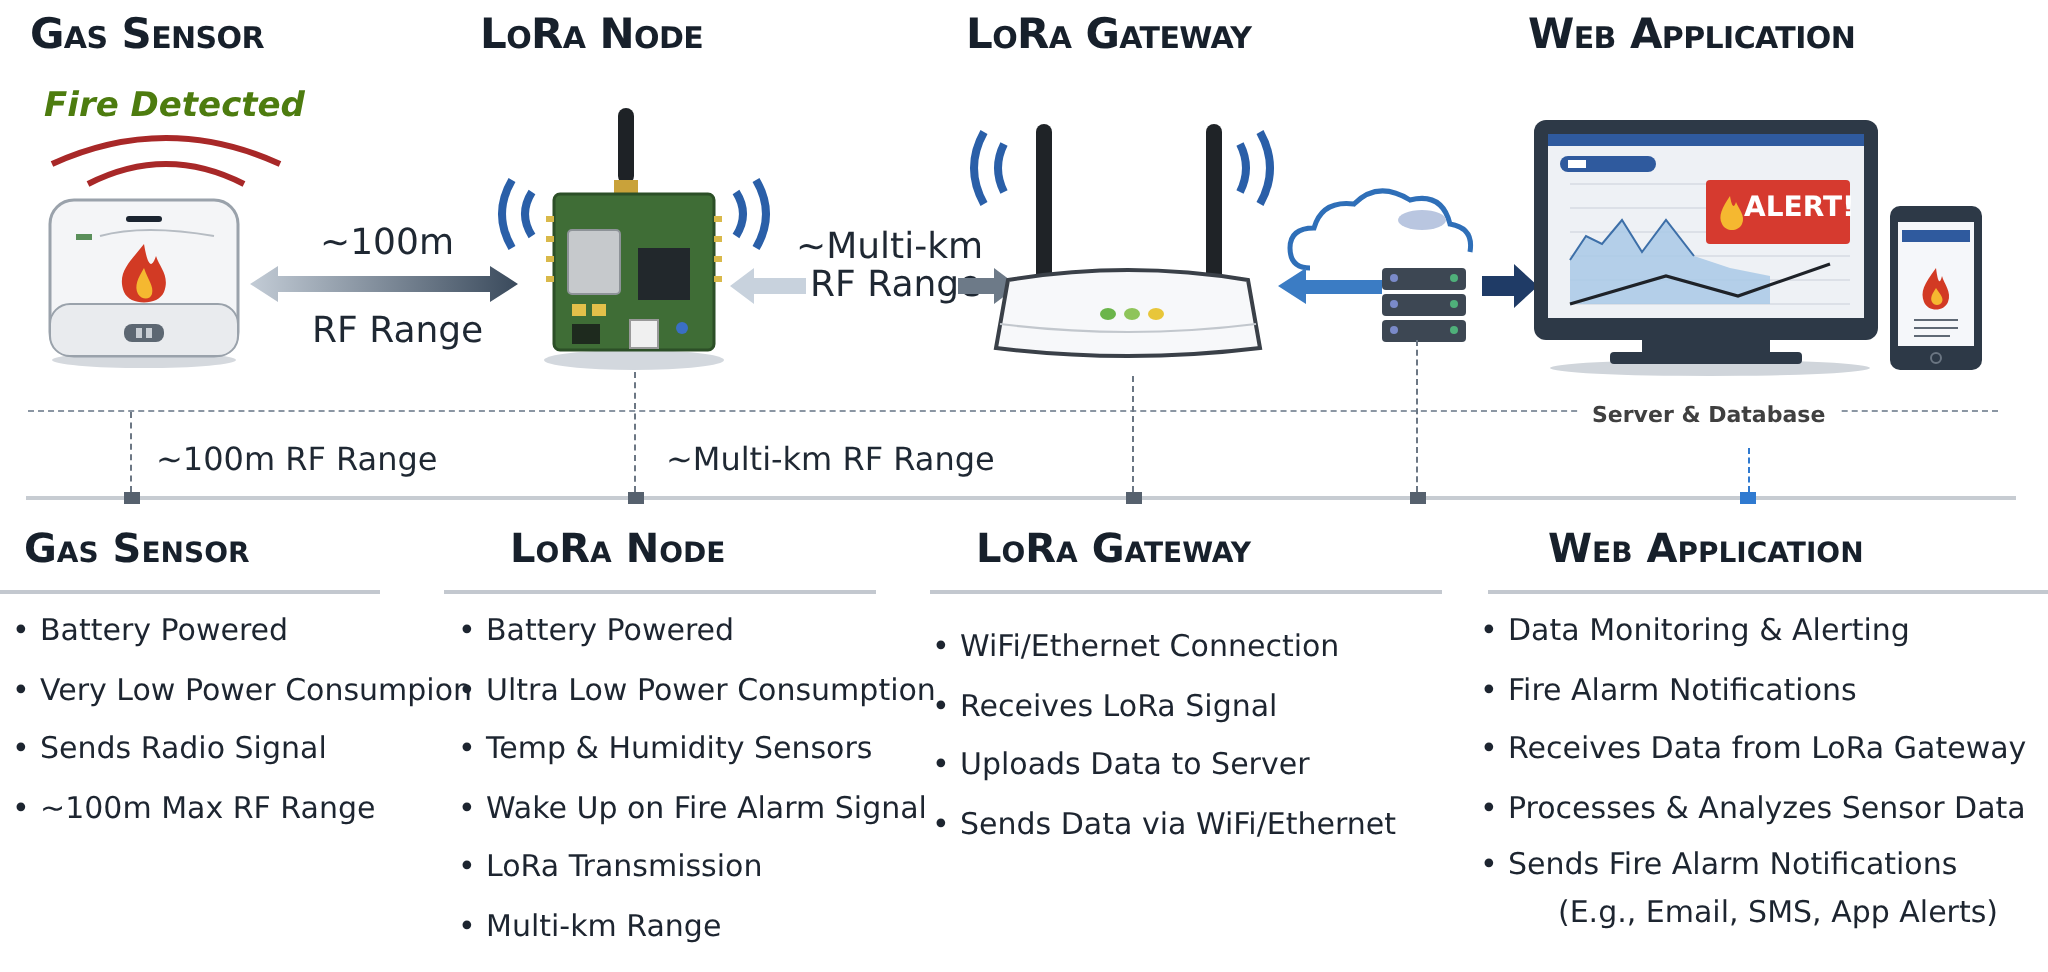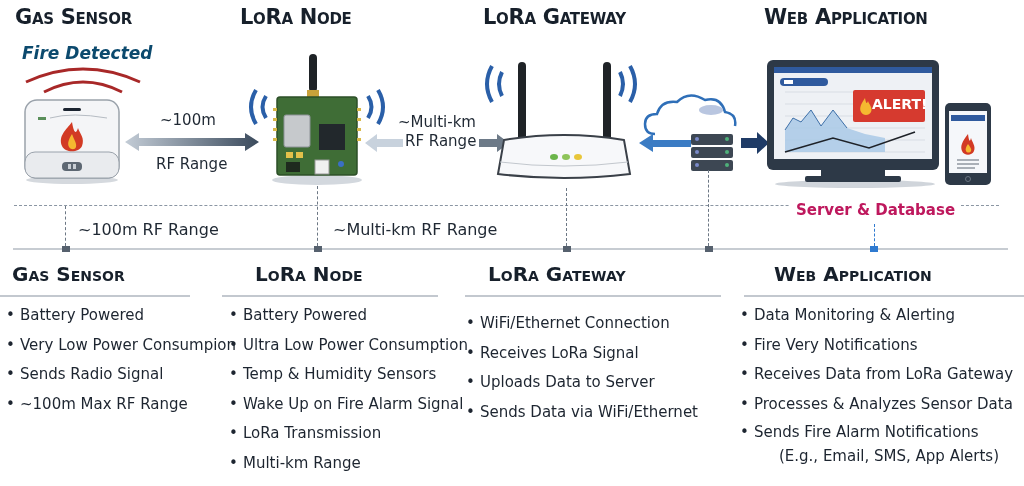--- a/index.html
+++ b/index.html
@@ -1,20 +1,20 @@
 <!DOCTYPE html>
 <html><head>
 <meta charset="utf-8">
 <style>
   html,body{margin:0;padding:0;background:#fff;}
   body{width:1024px;height:486px;position:relative;overflow:hidden;font-family:"DejaVu Sans","Liberation Sans",sans-serif;color:#1b2430;}
   .abs{position:absolute;}
   .title{font-weight:bold;font-size:21px;letter-spacing:-0.3px;color:#17202b;white-space:nowrap;font-variant:small-caps;}
-  .fire-label{font-style:italic;font-weight:bold;color:#0c4a6e;font-size:17px;}
-  .lbl{font-size:15px;color:#1f2833;white-space:nowrap;}
+  .fire-label{font-style:italic;font-weight:bold;color:#4d7c0f;font-size:17px;}
+  .lbl{font-size:18px;color:#1f2833;white-space:nowrap;}
   .dash-h{border-top:1.5px dashed #8b96a3;height:0;}
   .dash-v{border-left:1.5px dashed #6c7784;width:0;}
   .solid-h{height:2px;background:#c7ccd2;}
   .marker{width:8px;height:6px;background:#56616e;}
   .marker.blue{background:#2f7ad0;}
   .divider{height:2px;background:#c3c8cf;}
   ul.feat{list-style:none;margin:0;padding:0;}
   ul.feat li{font-size:15px;line-height:29.6px;white-space:nowrap;color:#1d2530;}
   ul.feat li .b{display:inline-block;width:14px;}
   .ltitle{font-weight:bold;font-size:20px;color:#17202b;white-space:nowrap;font-variant:small-caps;}
@@ -166,21 +166,21 @@
 </svg>
 <div class="abs" style="left:872px;top:96px;font-weight:bold;color:#fff;font-size:14px;">ALERT!</div>
 
 <div class="abs dash-h" style="left:14px;top:205px;width:985px;"></div>
 <div class="abs dash-v" style="left:65px;top:206px;height:40px;"></div>
 <div class="abs dash-v" style="left:317px;top:186px;height:60px;"></div>
 <div class="abs dash-v" style="left:566px;top:188px;height:58px;"></div>
 <div class="abs dash-v" style="left:708px;top:170px;height:76px;"></div>
 <div class="abs dash-v" style="left:874px;top:224px;height:22px;border-left-color:#2f7ad0;"></div>
 
-<div class="abs" style="left:790px;top:201px;background:#fff;padding:0 6px;font-weight:bold;font-size:15px;color:#be185d;">Server &amp; Database</div>
+<div class="abs" style="left:790px;top:201px;background:#fff;padding:0 6px;font-weight:bold;font-size:11px;color:#404040;">Server &amp; Database</div>
 <div class="abs lbl" style="left:78px;top:220px;font-size:16px;">~100m RF Range</div>
 <div class="abs lbl" style="left:333px;top:220px;font-size:16px;">~Multi-km RF Range</div>
 
 <div class="abs solid-h" style="left:13px;top:248px;width:995px;"></div>
 <div class="abs marker" style="left:62px;top:246px;"></div>
 <div class="abs marker" style="left:314px;top:246px;"></div>
 <div class="abs marker" style="left:563px;top:246px;"></div>
 <div class="abs marker" style="left:705px;top:246px;"></div>
 <div class="abs marker blue" style="left:870px;top:246px;"></div>
 
@@ -217,19 +217,19 @@
     <li><span class="b">•</span><span>Uploads Data to Server</span></li>
     <li><span class="b">•</span><span>Sends Data via WiFi/Ethernet</span></li>
   </ul>
 </div>
 
 <div class="abs" style="left:732px;top:262px;width:292px;">
   <div class="ltitle" style="padding-left:42px;">Web Application</div>
   <div class="divider" style="margin-top:9px;width:280px;margin-left:12px;"></div>
   <ul class="feat" style="padding-left:8px;margin-top:4px;">
     <li><span class="b">•</span><span>Data Monitoring &amp; Alerting</span></li>
-    <li><span class="b">•</span><span>Fire Very Notifications</span></li>
+    <li><span class="b">•</span><span>Fire Alarm Notifications</span></li>
     <li><span class="b">•</span><span>Receives Data from LoRa Gateway</span></li>
     <li><span class="b">•</span><span>Processes &amp; Analyzes Sensor Data</span></li>
     <li style="line-height:26px;"><span class="b">•</span><span>Sends Fire Alarm Notifications</span></li>
     <li style="line-height:22px;text-align:center;"><span class="b"></span><span>(E.g., Email, SMS, App Alerts)</span></li>
   </ul>
 </div>
 
 </body></html>

